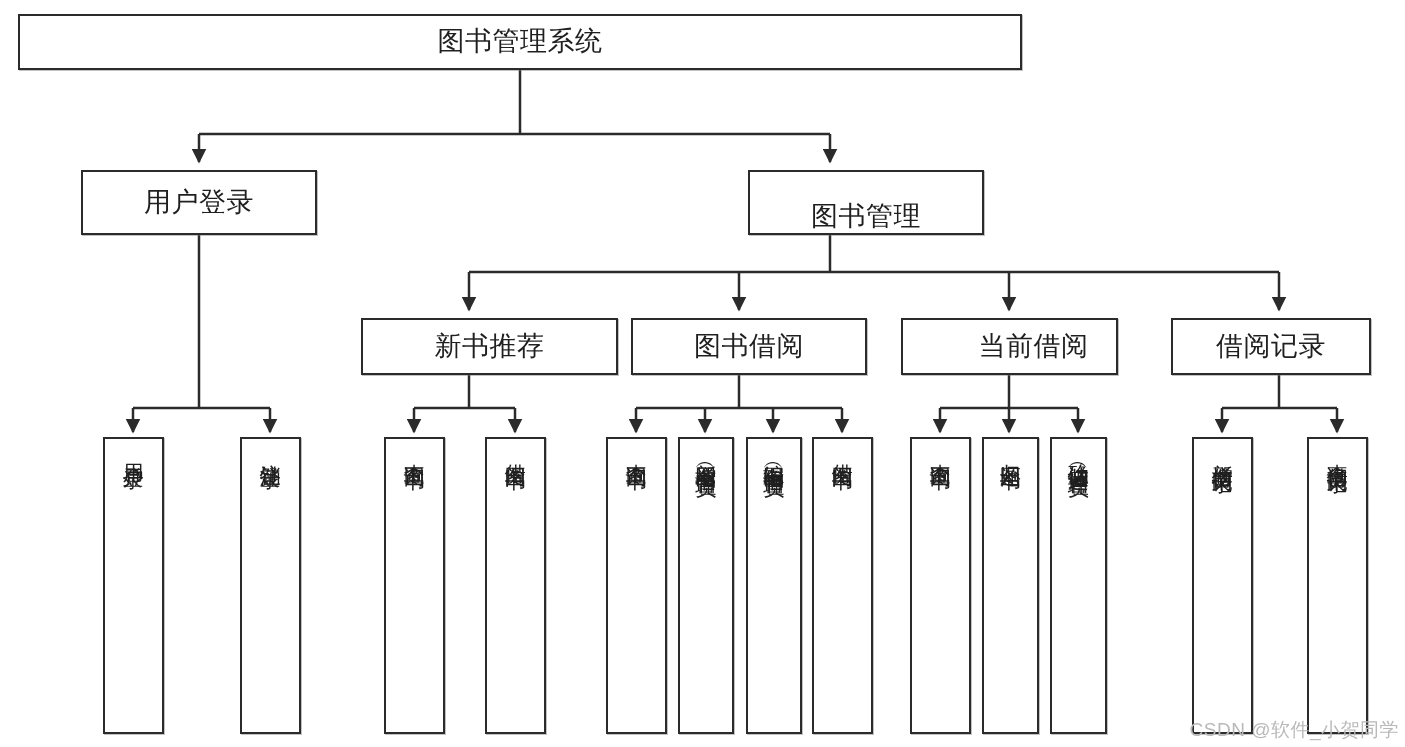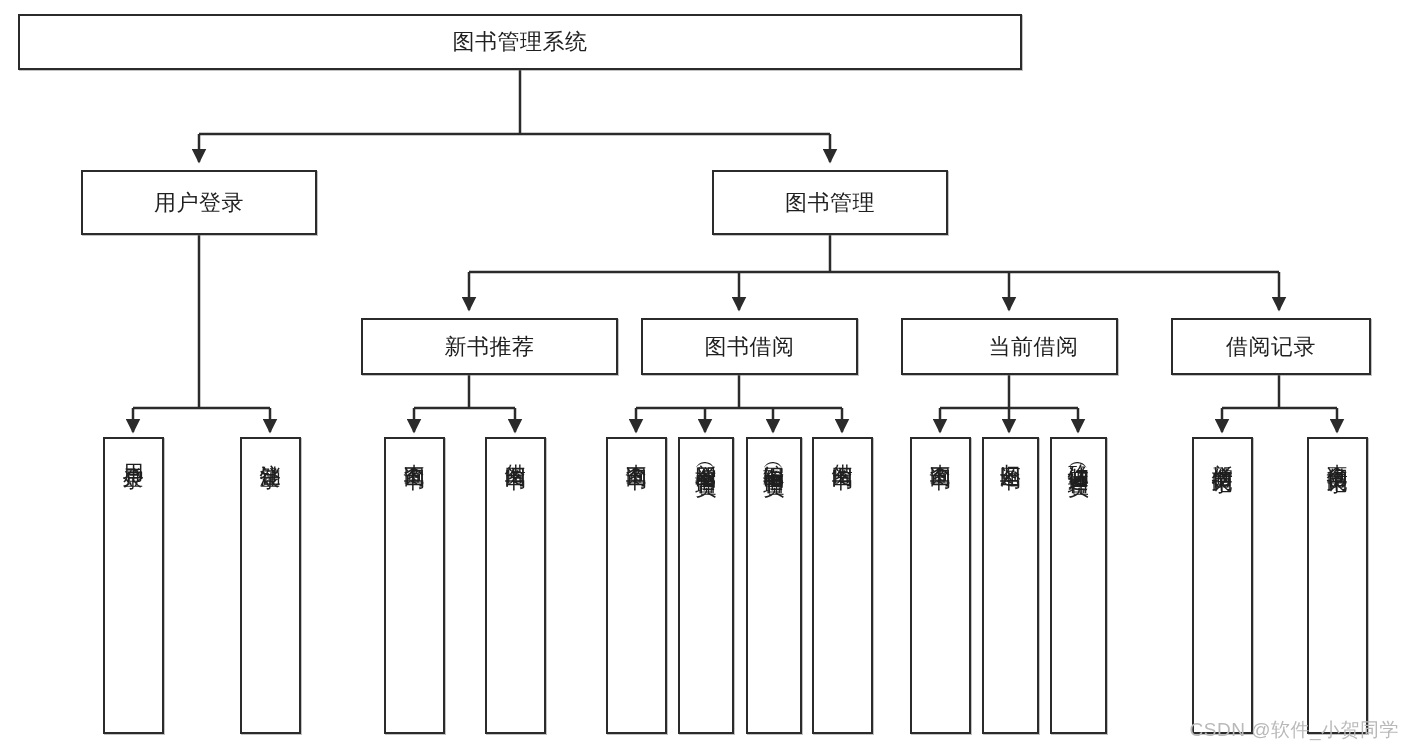--- a/index.html
+++ b/index.html
@@ -30,21 +30,21 @@
     position: absolute;
     box-sizing: border-box;
     border: 2px solid #2b2b2b;
     background: #ffffff;
     display: flex;
     align-items: center;
     justify-content: center;
     box-shadow: 1px 1px 0 rgba(120,120,120,0.45);
   }
   .node .label {
-    font-size: 22px;
+    font-size: 27px;
     line-height: 1.18;
     color: #1f1f1f;
     letter-spacing: 0.5px;
     white-space: nowrap;
     text-align: center;
   }
   .node.leaf {
     align-items: flex-start;
     justify-content: center;
     padding-top: 8px;
@@ -128,28 +128,28 @@
     </g>
   </svg>
 
   <div class="node" style="left:18px; top:14px; width:1004px; height:56px;">
     <span class="label">图书管理系统</span>
   </div>
 
   <div class="node" style="left:81px; top:170px; width:236px; height:65px;">
     <span class="label">用户登录</span>
   </div>
-  <div class="node" style="left:712px; top:170px; width:236px; height:65px;">
+  <div class="node" style="left:748px; top:170px; width:236px; height:65px;align-items:flex-end;">
     <span class="label">图书管理</span>
   </div>
 
   <div class="node" style="left:361px; top:318px; width:257px; height:57px;">
     <span class="label">新书推荐</span>
   </div>
-  <div class="node" style="left:631px; top:318px; width:217px; height:57px;margin-left:10px;">
+  <div class="node" style="left:631px; top:318px; width:236px; height:57px;">
     <span class="label">图书借阅</span>
   </div>
   <div class="node" style="left:901px; top:318px; width:217px; height:57px;padding-left:48px;">
     <span class="label">当前借阅</span>
   </div>
   <div class="node" style="left:1171px; top:318px; width:200px; height:57px;">
     <span class="label">借阅记录</span>
   </div>
 
   <div class="node leaf" style="left:103px; top:437px; width:61px; height:297px;">

